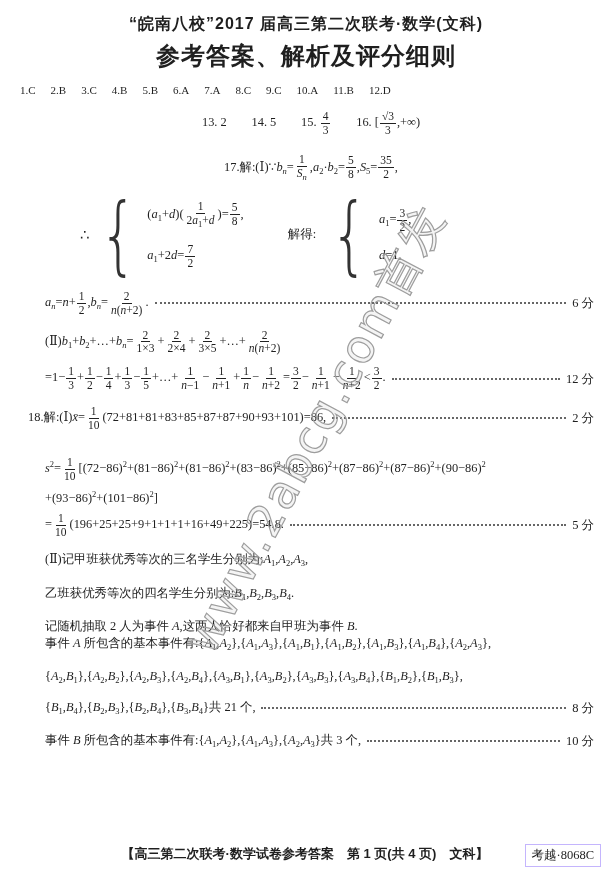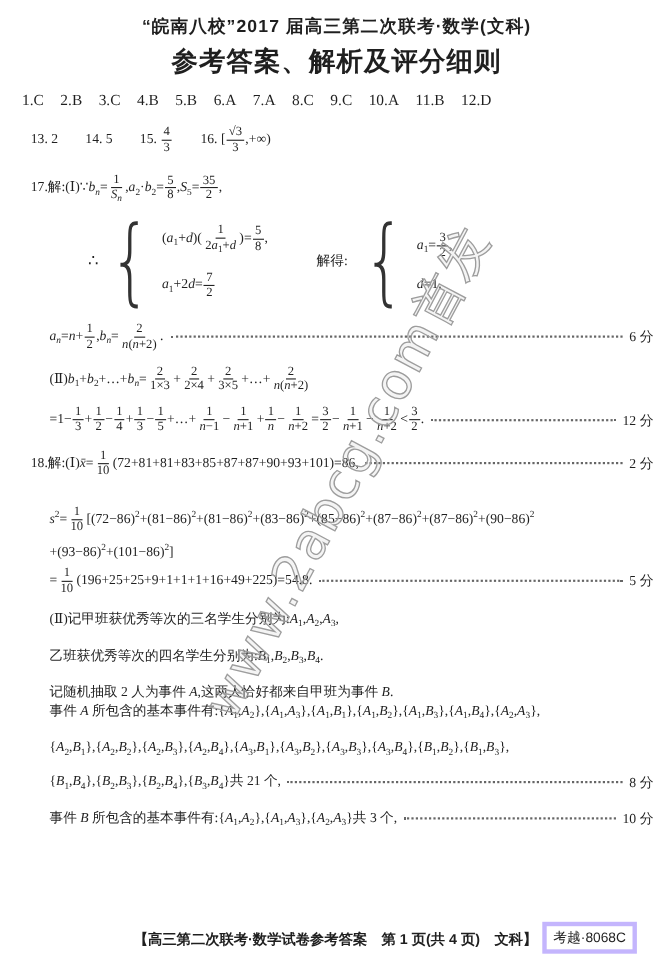--- a/index.html
+++ b/index.html
@@ -8,24 +8,24 @@
     font-family:"Liberation Serif","DejaVu Serif",serif;
     position:relative;overflow:hidden;
   }
   .page{position:absolute;inset:0;padding:10px 16px 0 18px;box-sizing:border-box;}
   .t1,.t2{
     font-family:"Liberation Sans","DejaVu Sans",sans-serif;
     font-weight:bold;text-align:center;margin:0;letter-spacing:1px;
   }
   .t1{font-size:16px;margin-top:4px;}
   .t2{font-size:24px;margin-top:5px;}
-  .answers{display:flex;gap:15px;font-size:14px;margin:12px 0 0 2px;}
+  .answers{display:flex;gap:15px;font-size:11px;margin:12px 0 0 2px;}
   .ans{white-space:nowrap;}
   .line{display:flex;align-items:center;font-size:12.4px;line-height:1.3;}
-  .ind0{margin-left:10px;}
+  .ind0{margin-left:10px;justify-content:center;}
   .ind1{margin-left:27px;}
   .mcontent{white-space:nowrap;}
   .mcontent i{font-style:italic;}
   .frac{
     display:inline-flex;flex-direction:column;align-items:center;
     vertical-align:middle;margin:0 1px;line-height:1.12;font-size:11.5px;
   }
   .fnum{border-bottom:1px solid #222;padding:0 2px;}
   .fden{padding:0 2px;}
   .sub{font-size:8.5px;vertical-align:-3px;}
@@ -67,23 +67,23 @@
     color:rgba(120,120,120,0.08);-webkit-text-stroke:1.2px #9d9d9d;
     pointer-events:none;white-space:nowrap;
   }
   
   .footer{
     position:absolute;left:0;right:0;bottom:12px;text-align:center;
     font-family:"Liberation Sans","DejaVu Sans",sans-serif;
     font-weight:bold;font-size:13px;
   }
   .badge{
-    position:absolute;right:31px;bottom:8px;border:4px solid #c4b5fd;
+    position:absolute;right:9px;bottom:8px;border:1px solid #c4b5fd;
     padding:2px 6px;font-size:12.5px;font-weight:normal;
-    font-family:Liberation Sans, sans-serif;background:#fff;
+    font-family:Liberation Serif, serif;background:#fff;
   }
 </style>
 </head>
 <body>
 
 <div class="page">
 
   <h1 class="t1">“皖南八校”2017 届高三第二次联考·数学(文科)</h1>
   <h2 class="t2">参考答案、解析及评分细则</h2>
 

